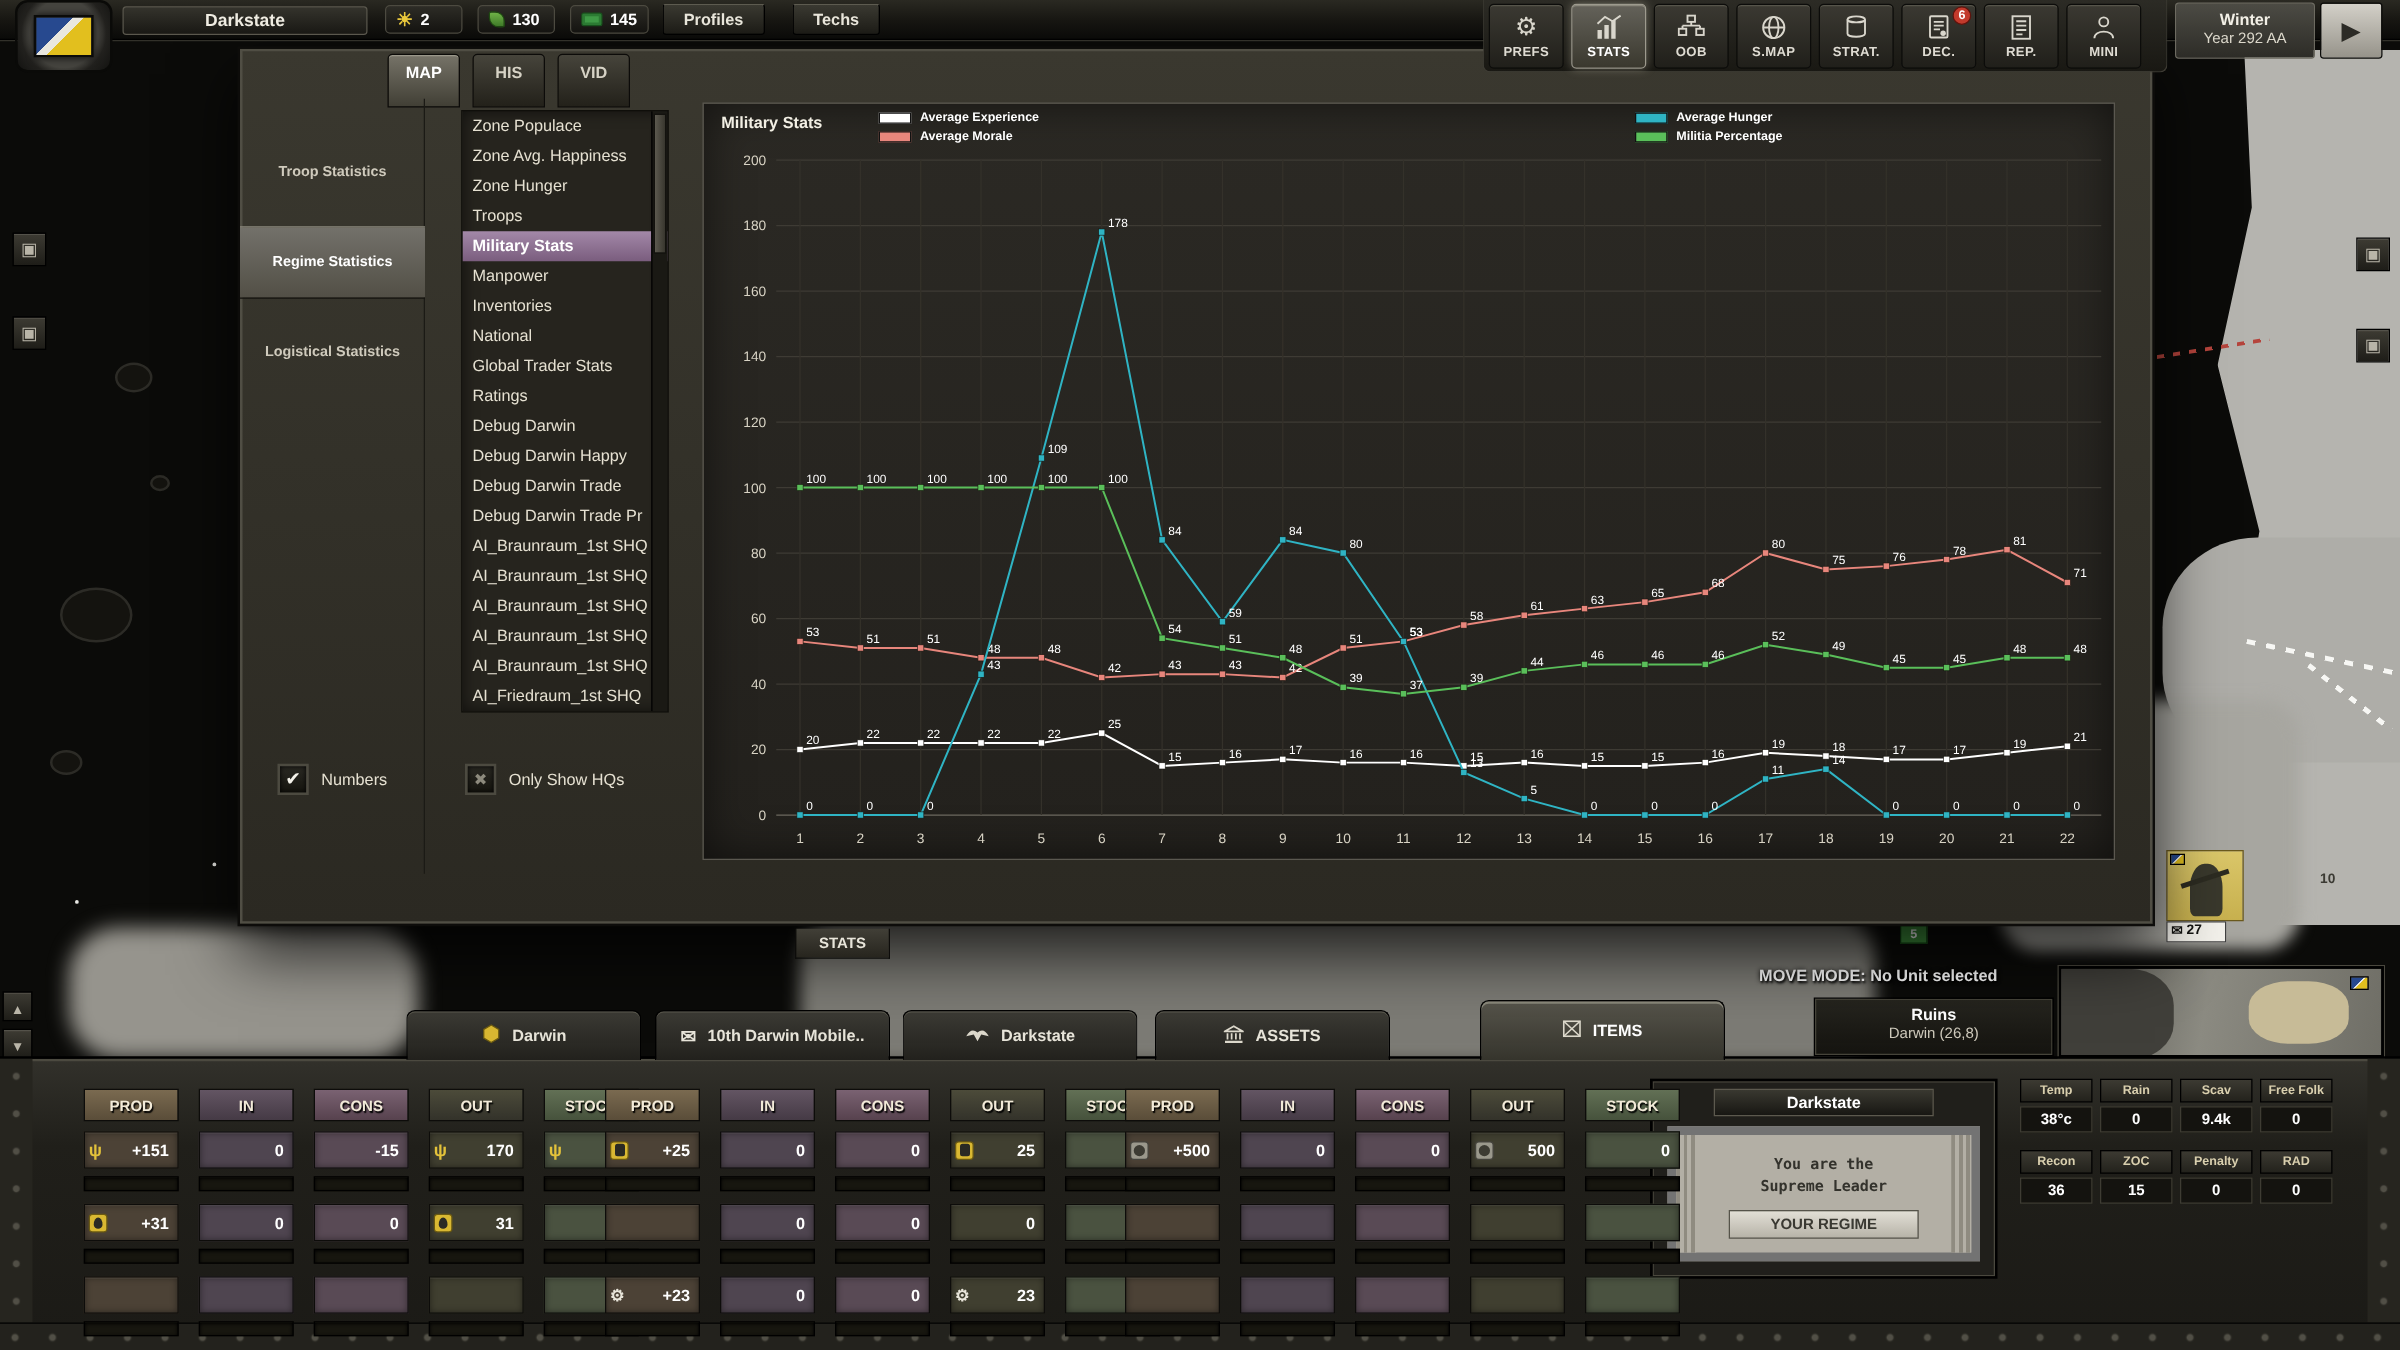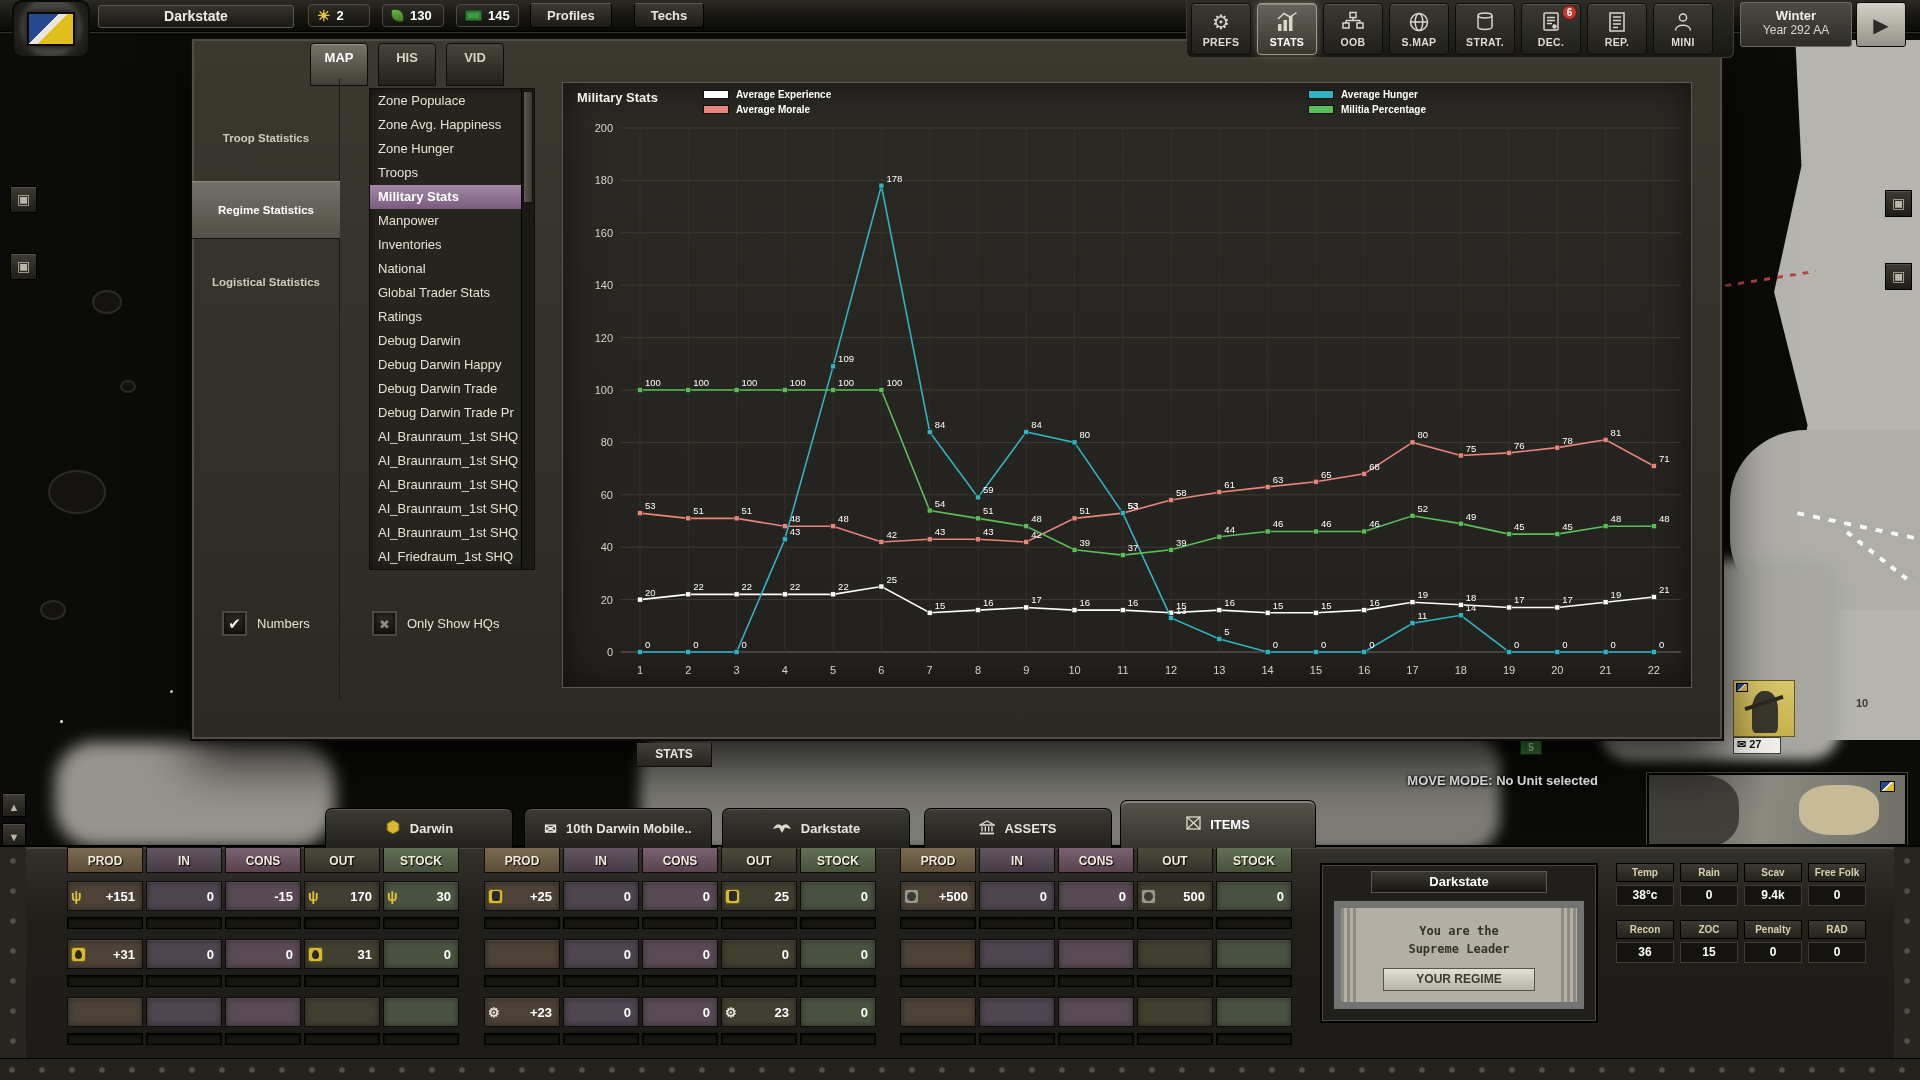--- a/index.html
+++ b/index.html
@@ -109,21 +109,21 @@
   
   .unit-tab{position:absolute;top:808px;width:188px;height:40px;background:linear-gradient(#3c3b35,#22211d);border:1px solid #000;border-bottom:none;border-radius:7px 7px 0 0;box-shadow:inset 0 1px 0 #5a584e;display:flex;align-items:center;justify-content:center;gap:9px;font-size:13px;font-weight:bold;color:#e8e5da;z-index:36;cursor:pointer;}
   .unit-tab.active{top:800px;height:48px;width:196px;background:linear-gradient(#57554c,#35342c);color:#fff;box-shadow:inset 0 2px 0 #8b897c;}
   .glyph-envelope::before{content:"✉";font-size:15px;color:#e8e5da;}
 
   
   .hud{position:absolute;left:0;top:845px;width:1920px;height:235px;background:linear-gradient(#32312b,#201f1a 30%,#1b1a16);border-top:2px solid #000;box-shadow:inset 0 2px 0 #4c4a40;z-index:35;}
   .rivets{position:absolute;left:0;bottom:0;width:100%;height:22px;background-color:#23221d;background-image:radial-gradient(circle at 12px 11px,#514f46 2.2px,#2a2923 3.2px,transparent 4px);background-size:30px 22px;border-top:1px solid #000;}
   .side-rail{position:absolute;top:0;bottom:22px;width:26px;background-color:#26251f;background-image:radial-gradient(circle at 13px 14px,#514f46 2.2px,#2a2923 3.2px,transparent 4px);background-size:26px 30px;}
   .rail-l{left:0;} .rail-r{right:0;}
-  .item-group{position:absolute;top:0;display:flex;gap:3px;justify-content:flex-end;}
+  .item-group{position:absolute;top:24px;display:flex;gap:16px;justify-content:flex-end;}
   .item-col{width:76px;display:flex;flex-direction:column;}
   .col-header{height:26px;line-height:26px;text-align:center;font-size:12px;font-weight:bold;color:#f2ead8;border:1px solid #0d0c0a;text-shadow:1px 1px 1px #000;margin-bottom:8px;}
   .hdr-prod{background:linear-gradient(#7a6a50,#5a4d39);}
   .hdr-in{background:linear-gradient(#635563,#453a45);}
   .hdr-cons{background:linear-gradient(#7a6272,#57424e);}
   .hdr-out{background:linear-gradient(#4c4b3a,#33322a);}
   .hdr-stock{background:linear-gradient(#627055,#46523c);}
   .item-cell{height:30px;border:1px solid #0d0c0a;box-shadow:inset 0 1px 0 rgba(255,255,255,.07),inset 0 0 6px rgba(0,0,0,.45);display:flex;align-items:center;justify-content:flex-end;padding:0 7px 0 3px;font-size:13px;font-weight:bold;color:#fff;margin-bottom:6px;}
   .cell-prod{background:#4c4236;}
   .cell-in{background:#4f4550;}
@@ -625,20 +625,24 @@
           <text x="1047.6" y="439.24" fill="#ffffff" font-size="9.5">48</text>
           <rect x="1088.38" y="440.74" width="5" height="5" fill="#5abf5a" stroke="#17150f" stroke-width="0.5"></rect>
           <text x="1095.88" y="439.24" fill="#ffffff" font-size="9.5">48</text>
         </svg>
     </div>
 
     <div class="stats-tab">STATS</div>
   </section>
 
   <div class="move-mode">MOVE MODE: No Unit selected</div>
+  <div class="loc-plate">
+    <div class="loc-name">Ruins</div>
+    <div class="loc-detail">Darwin (26,8)</div>
+  </div>
   <div class="minimap">
     <div class="mm-dark"></div>
     <div class="mm-sand"></div>
     <div class="mm-flag"></div>
   </div>
   <div class="unit-portrait">
     <div class="up-flag"></div>
     <div class="soldier"></div>
   </div>
   <div class="unit-counter">
@@ -974,21 +978,21 @@
       <span class="tab-icon"><svg width="16" height="15" viewBox="0 0 16 15" stroke="#ddd9cc" fill="none" stroke-width="1.4">
           <polygon points="1,5 8,1 15,5"></polygon>
           <line x1="3" y1="6.5" x2="3" y2="11.5"></line>
           <line x1="6.3" y1="6.5" x2="6.3" y2="11.5"></line>
           <line x1="9.7" y1="6.5" x2="9.7" y2="11.5"></line>
           <line x1="13" y1="6.5" x2="13" y2="11.5"></line>
           <line x1="1" y1="13.5" x2="15" y2="13.5" stroke-width="1.8"></line>
         </svg></span>
       <span class="tab-label">ASSETS</span>
     </div>
-    <div class="unit-tab active" style="left: 1120px;">
+    <div class="unit-tab active" style="left: 1184px;">
       <span class="tab-icon"><svg width="15" height="14" viewBox="0 0 15 14" stroke="#ddd9cc" fill="none" stroke-width="1.3">
           <rect x="1" y="1" width="13" height="12"></rect>
           <line x1="1" y1="1" x2="14" y2="13"></line>
           <line x1="14" y1="1" x2="1" y2="13"></line>
         </svg></span>
       <span class="tab-label">ITEMS</span>
     </div>
   </div>
 
 </body></html>

